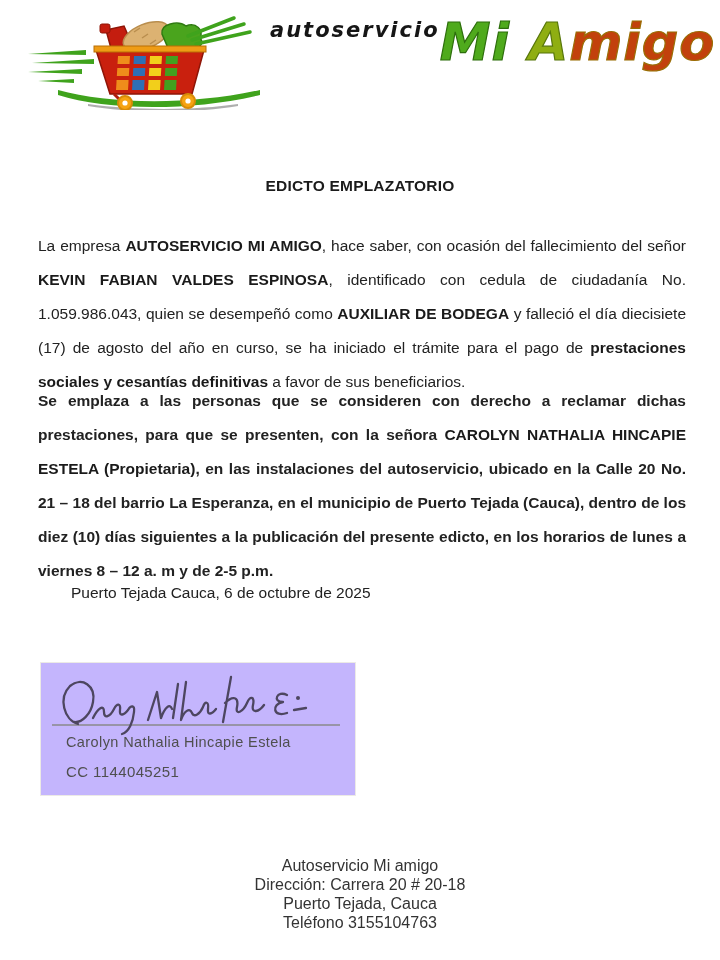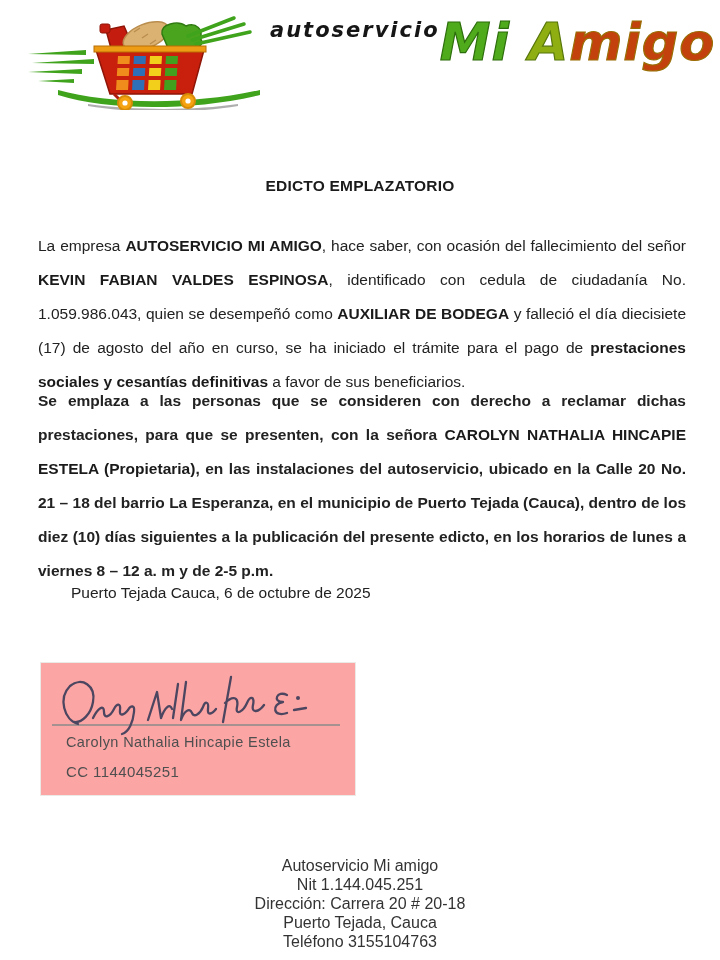--- a/index.html
+++ b/index.html
@@ -79,21 +79,21 @@
     position: absolute;
     top: 584px; left: 38px;
     font-size: 15.5px; color: #222222; margin-left: 33px;
   }
 
   
   .sig-block {
     position: absolute;
     top: 662px; left: 40px;
     width: 316px; height: 134px;
-    background: #fca5a5;
+    background: #c4b5fd;
     box-shadow: 0 0 0 1px #eceae6 inset;
   }
   .sig-svg { position: absolute; top: 6px; left: 4px; width: 306px; height: 70px; }
   .sig-name {
     position: absolute; top: 72px; left: 26px;
     font-size: 14.5px; color: #4f4f4f; letter-spacing: 0.4px;
   }
   .sig-cc {
     position: absolute; top: 101px; left: 26px;
     font-size: 15px; color: #4f4f4f; letter-spacing: 0.4px;
@@ -182,19 +182,18 @@
         <path d="M 250,42 L 262,40"></path>
       </g>
       <circle cx="254" cy="30" r="2" fill="#4d4660"></circle>
     </svg>
     <div class="sig-name">Carolyn Nathalia Hincapie Estela</div>
     <div class="sig-cc">CC 1144045251</div>
   </div>
 
   <div class="footer">
     <div>Autoservicio Mi amigo</div>
-    <div>Nit 1.144.045.251</div>
     <div>Dirección: Carrera 20 # 20-18</div>
     <div>Puerto Tejada, Cauca</div>
     <div>Teléfono 3155104763</div>
   </div>
 
 </div>
 
 </body></html>

